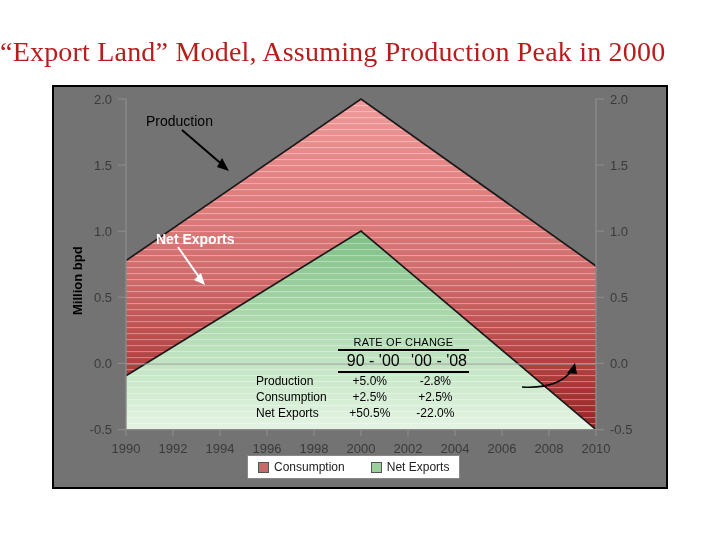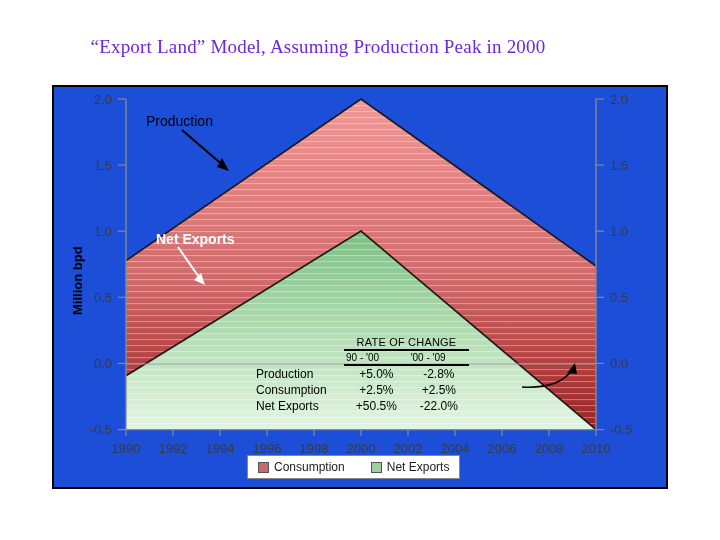--- a/index.html
+++ b/index.html
@@ -6,26 +6,26 @@
   body{
     width:720px;height:540px;background:#ffffff;
     font-family:"Liberation Sans", sans-serif;
     overflow:hidden;position:relative;
   }
   #slide{position:absolute;left:0;top:0;width:720px;height:540px;}
 
   #title{
     position:absolute;left:0;top:36px;width:636px;text-align:center;
     font-family:"Liberation Serif", serif;
-    font-size:19px;color:#6d28d9;letter-spacing:0.2px;white-space:nowrap;
+    font-size:28px;color:#b91c1c;letter-spacing:0.2px;white-space:nowrap;
   }
 
   #chart-frame{
     position:absolute;left:52px;top:85px;width:616px;height:404px;
-    border:2px solid #000;background:#1d4ed8;box-sizing:border-box;
+    border:2px solid #000;background:#737373;box-sizing:border-box;
   }
 
   #svg-chart{position:absolute;left:0;top:0;}
 
   .axis-label-y{
     position:absolute;
     font-size:13px;font-weight:bold;color:#000;
     transform:rotate(-90deg);transform-origin:left top;white-space:nowrap;
   }
 
@@ -47,21 +47,21 @@
     font-size:11.5px;color:#000;
   }
   #rate-table table{border-collapse:collapse;width:100%;}
   #rate-table td,#rate-table th{padding:1px 2px;font-weight:normal;}
   .roc-title{
     text-align:center;font-weight:bold;font-size:11px;letter-spacing:0.2px;
     border-bottom:2px solid #000;
     margin-top:38px;
   }
   .roc-colhead{
-    text-align:left;font-weight:bold;font-size:10px;
+    text-align:right;font-weight:bold;font-size:16px;
     border-bottom:2px solid #000;
   }
   .roc-rowlabel{text-align:left;font-size:12px;padding-right:6px;}
   .roc-val{text-align:center;font-size:12px;margin-top:40px;}
 
   
   #legend{
     position:absolute;left:247px;top:455px;
     border:1px solid #888;background:#fff;
     padding:4px 10px;font-size:12px;color:#222;
@@ -214,21 +214,21 @@
     <div id="rate-table">
       <table>
         <tbody>
             <tr>
           <td></td>
           <td class="roc-title" colspan="2">RATE OF CHANGE</td>
         </tr>
         <tr>
           <td></td>
           <td class="roc-colhead">90 - '00</td>
-          <td class="roc-colhead">'00 - '09</td>
+          <td class="roc-colhead">'00 - '08</td>
         </tr>
         <tr>
           <td class="roc-rowlabel">Production</td>
           <td class="roc-val">+5.0%</td>
           <td class="roc-val">-2.8%</td>
         </tr>
         <tr>
           <td class="roc-rowlabel">Consumption</td>
           <td class="roc-val">+2.5%</td>
           <td class="roc-val">+2.5%</td>

